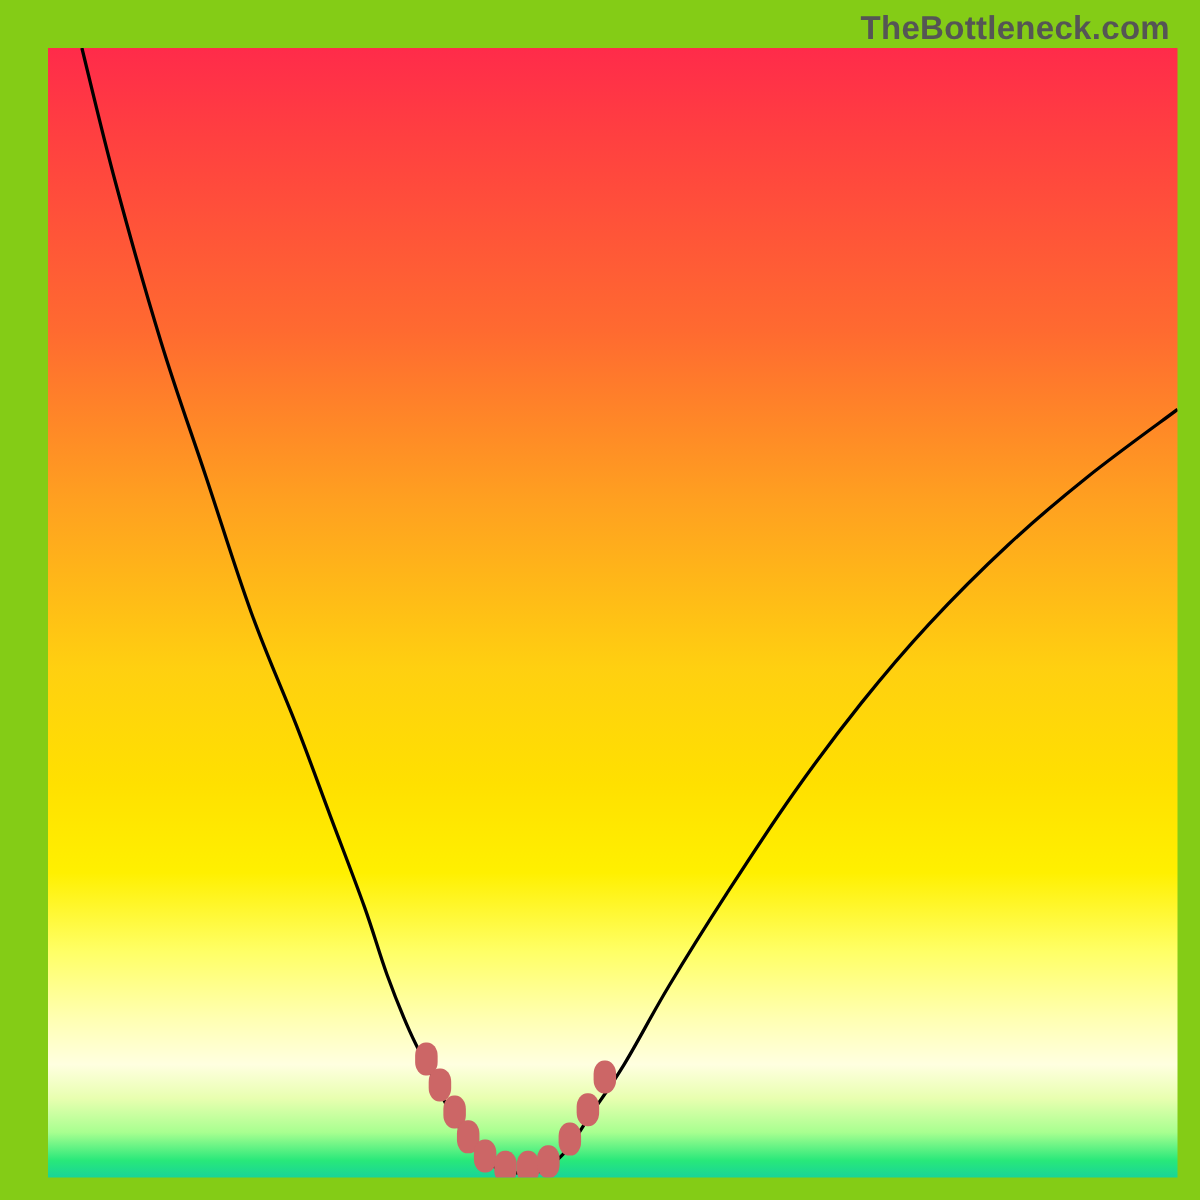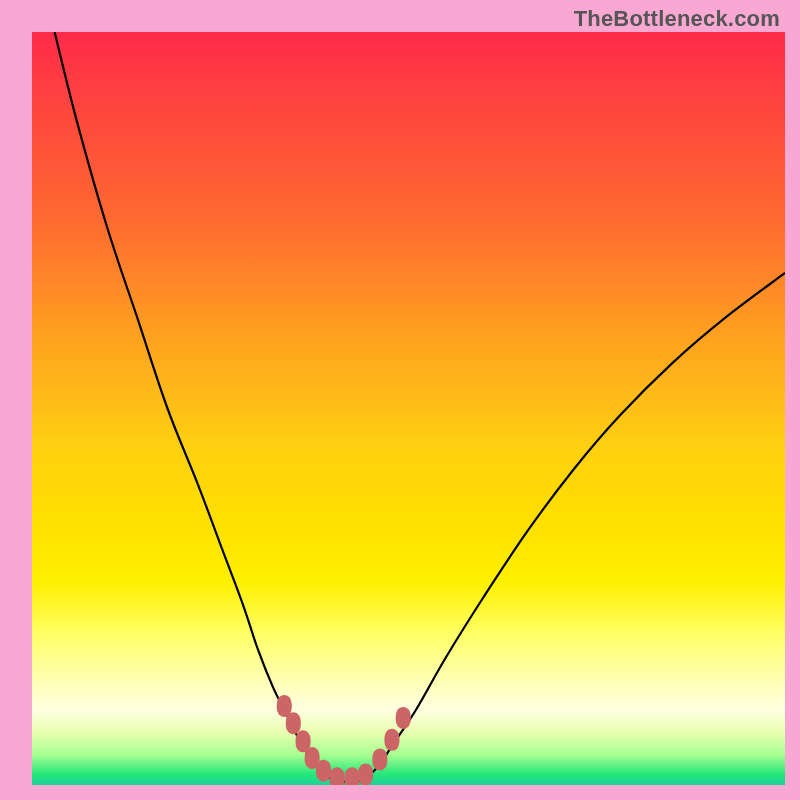--- a/index.html
+++ b/index.html
@@ -8,21 +8,21 @@
     width: 800px;
     height: 800px;
     background: #000;
     overflow: hidden;
     font-family: Arial, Helvetica, sans-serif;
   }
   .stage {
     position: relative;
     width: 800px;
     height: 800px;
-    background: #f9a8d4;
+    background: #84cc16;
   }
   .plot {
     position: absolute;
     left: 32px;
     top: 32px;
     width: 753px;
     height: 753px;
     background: linear-gradient(to bottom,
       #ff2b4a 0%,
       #ff4040 8%,

